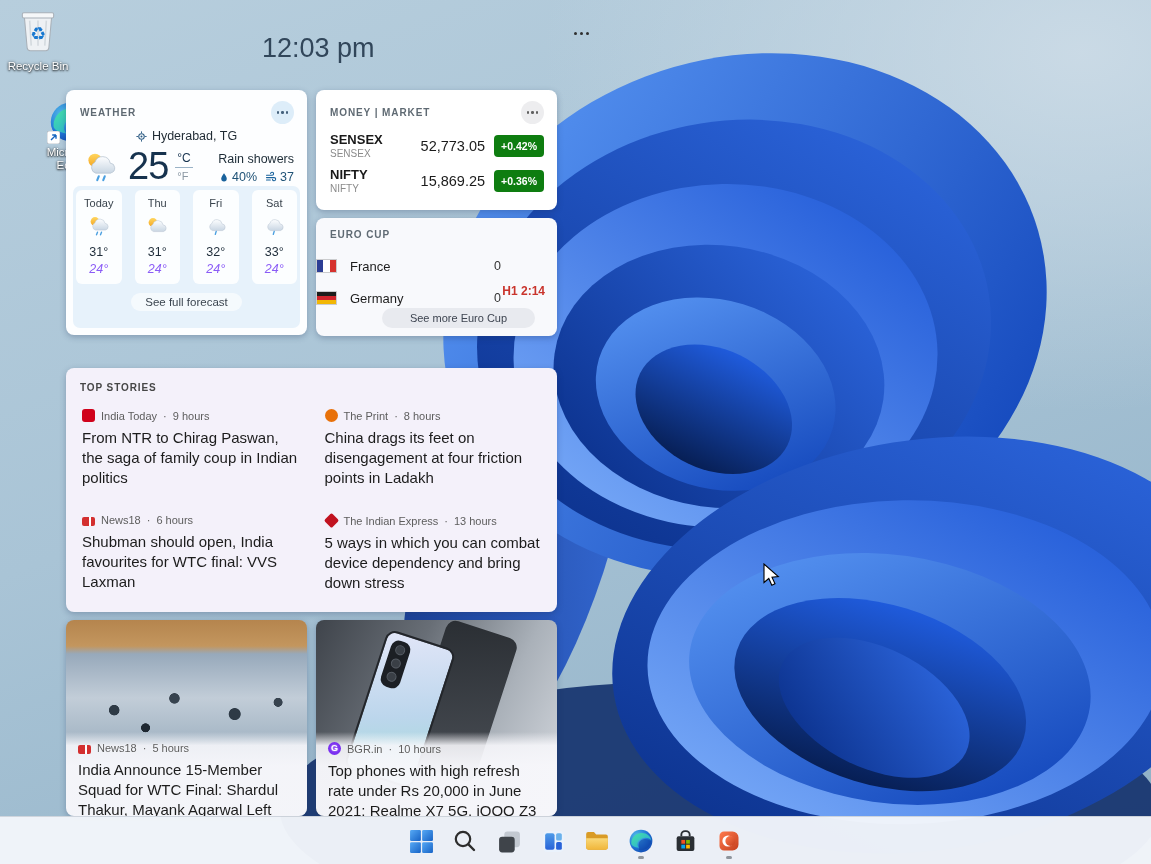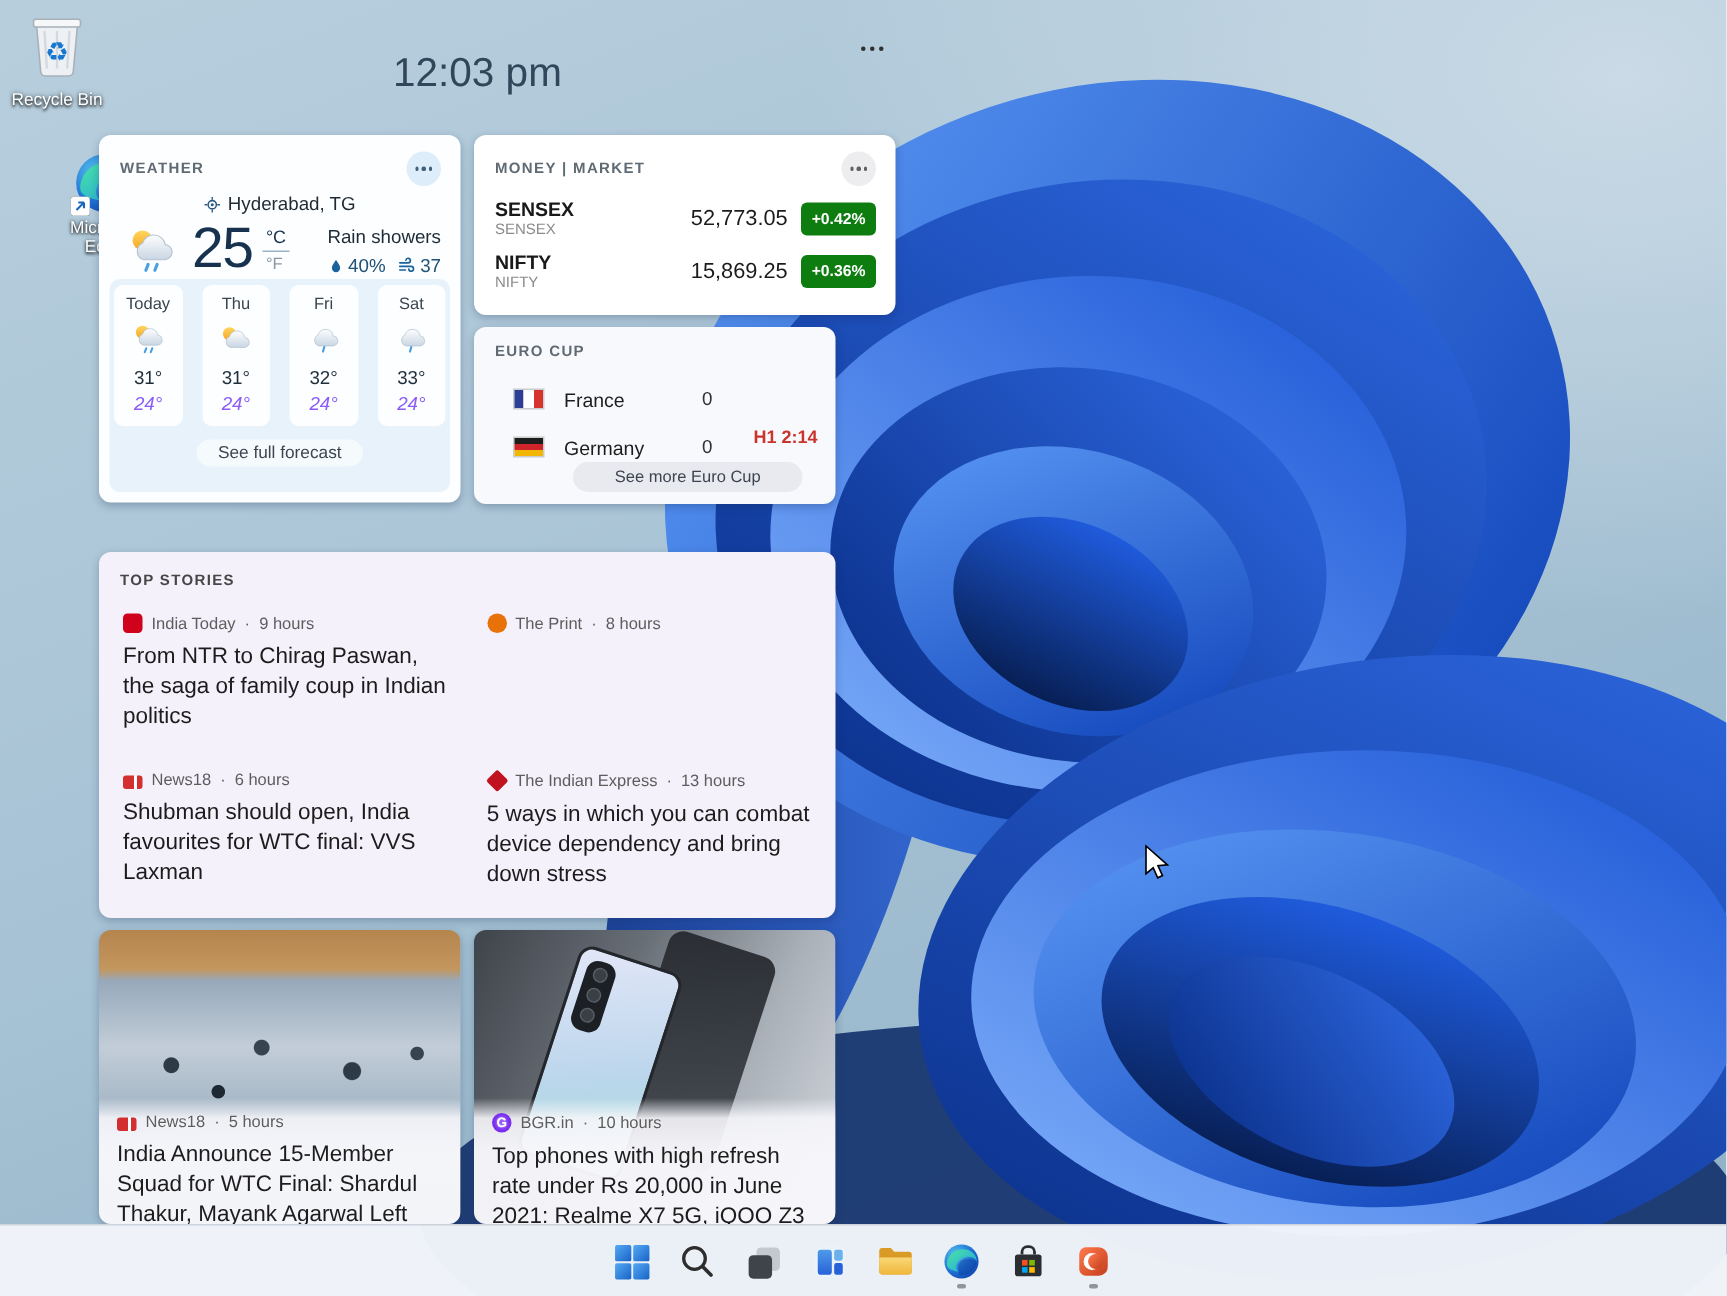--- a/index.html
+++ b/index.html
@@ -40,30 +40,30 @@
   .fwrap{position:absolute;left:7px;right:7px;top:96px;bottom:7px;background:#e7f2fb;border-radius:7px;padding:4px 3px 0 3px;box-sizing:border-box;}
   .ftiles{display:flex;gap:13px;}
   .ftile{flex:1;background:rgba(255,255,255,.88);border-radius:6px;text-align:center;padding:7px 0 8px 0;cursor:pointer;}
   .fday{font-size:11px;color:#3a444d;}
   .ficon{margin:5px auto 0 auto;display:block;}
   .fhigh{font-size:12.5px;color:#1f2d3a;margin-top:7px;}
   .flow{font-size:12.5px;color:#8b5cf6;margin-top:3px;font-style:italic;}
   .ffoot{text-align:center;margin-top:8px;}
   .ffoot span{display:inline-block;font-size:11.5px;color:#3c4650;background:rgba(255,255,255,.6);border-radius:12px;padding:3px 14px;cursor:pointer;}
   
-  .market{left:316px;top:90px;width:281px;height:120px;background:#ffffff;}
+  .market{left:316px;top:90px;width:241px;height:120px;background:#ffffff;}
   .mrow{display:flex;align-items:center;padding:0 13px 0 14px;margin-top:9px;cursor:pointer;}
   .mnames{line-height:1;}
   .mname{font-size:13px;font-weight:700;color:#191919;}
   .msub{font-size:10px;color:#8b8b8b;margin-top:3px;}
   .mval{margin-left:auto;font-size:14.5px;color:#1b1b1b;}
   .mbadge{margin-left:9px;background:#0e7d10;color:#fff;font-size:10.5px;font-weight:700;border-radius:4px;padding:5px 7px;}
   
   .euro{left:316px;top:218px;width:241px;height:118px;background:#f8f9fc;}
-  .erow{display:flex;align-items:center;padding:0 26px;height:24px;margin-top:8px;cursor:pointer;}
+  .erow{display:flex;align-items:center;padding:0 0;height:24px;margin-top:8px;cursor:pointer;}
   .flag{width:21px;height:14px;border:1px solid rgba(0,0,0,.18);box-sizing:border-box;display:inline-flex;}
   .flag-fr i{flex:1;}.flag-fr i:nth-child(1){background:#2d3e95;}.flag-fr i:nth-child(2){background:#fff;}.flag-fr i:nth-child(3){background:#d6322e;}
   .flag-de{flex-direction:column;}
   .flag-de i{flex:1;}.flag-de i:nth-child(1){background:#1d1d1b;}.flag-de i:nth-child(2){background:#d0242b;}.flag-de i:nth-child(3){background:#f2b705;}
   .ename{font-size:13px;color:#1d1d1d;margin-left:13px;}
   .escore{margin-left:auto;margin-right:56px;font-size:12.5px;color:#333;}
   .estatus{position:absolute;right:12px;top:66px;font-size:12px;font-weight:700;color:#c9342c;}
   .efoot{position:absolute;left:0;right:0;bottom:8px;text-align:center;padding-left:44px;}
   .efoot span{display:inline-block;font-size:11px;color:#3d4450;background:#e8eaef;border-radius:10px;padding:4px 28px;cursor:pointer;}
   
@@ -392,20 +392,21 @@
         </div>
         <div class="shead">From NTR to Chirag Paswan, the saga of family coup in Indian politics</div>
       </div>
       <div class="sitem">
         <div class="smeta">
           <span class="srcicon ic-print"></span>
           <span>The Print</span>
           <span>·</span>
           <span>8 hours</span>
         </div>
+        <div class="shead">China drags its feet on disengagement at four friction points in Ladakh</div>
       </div>
       <div class="sitem">
         <div class="smeta">
           <span class="srcicon ic-n18"></span>
           <span>News18</span>
           <span>·</span>
           <span>6 hours</span>
         </div>
         <div class="shead">Shubman should open, India favourites for WTC final: VVS Laxman</div>
       </div>

